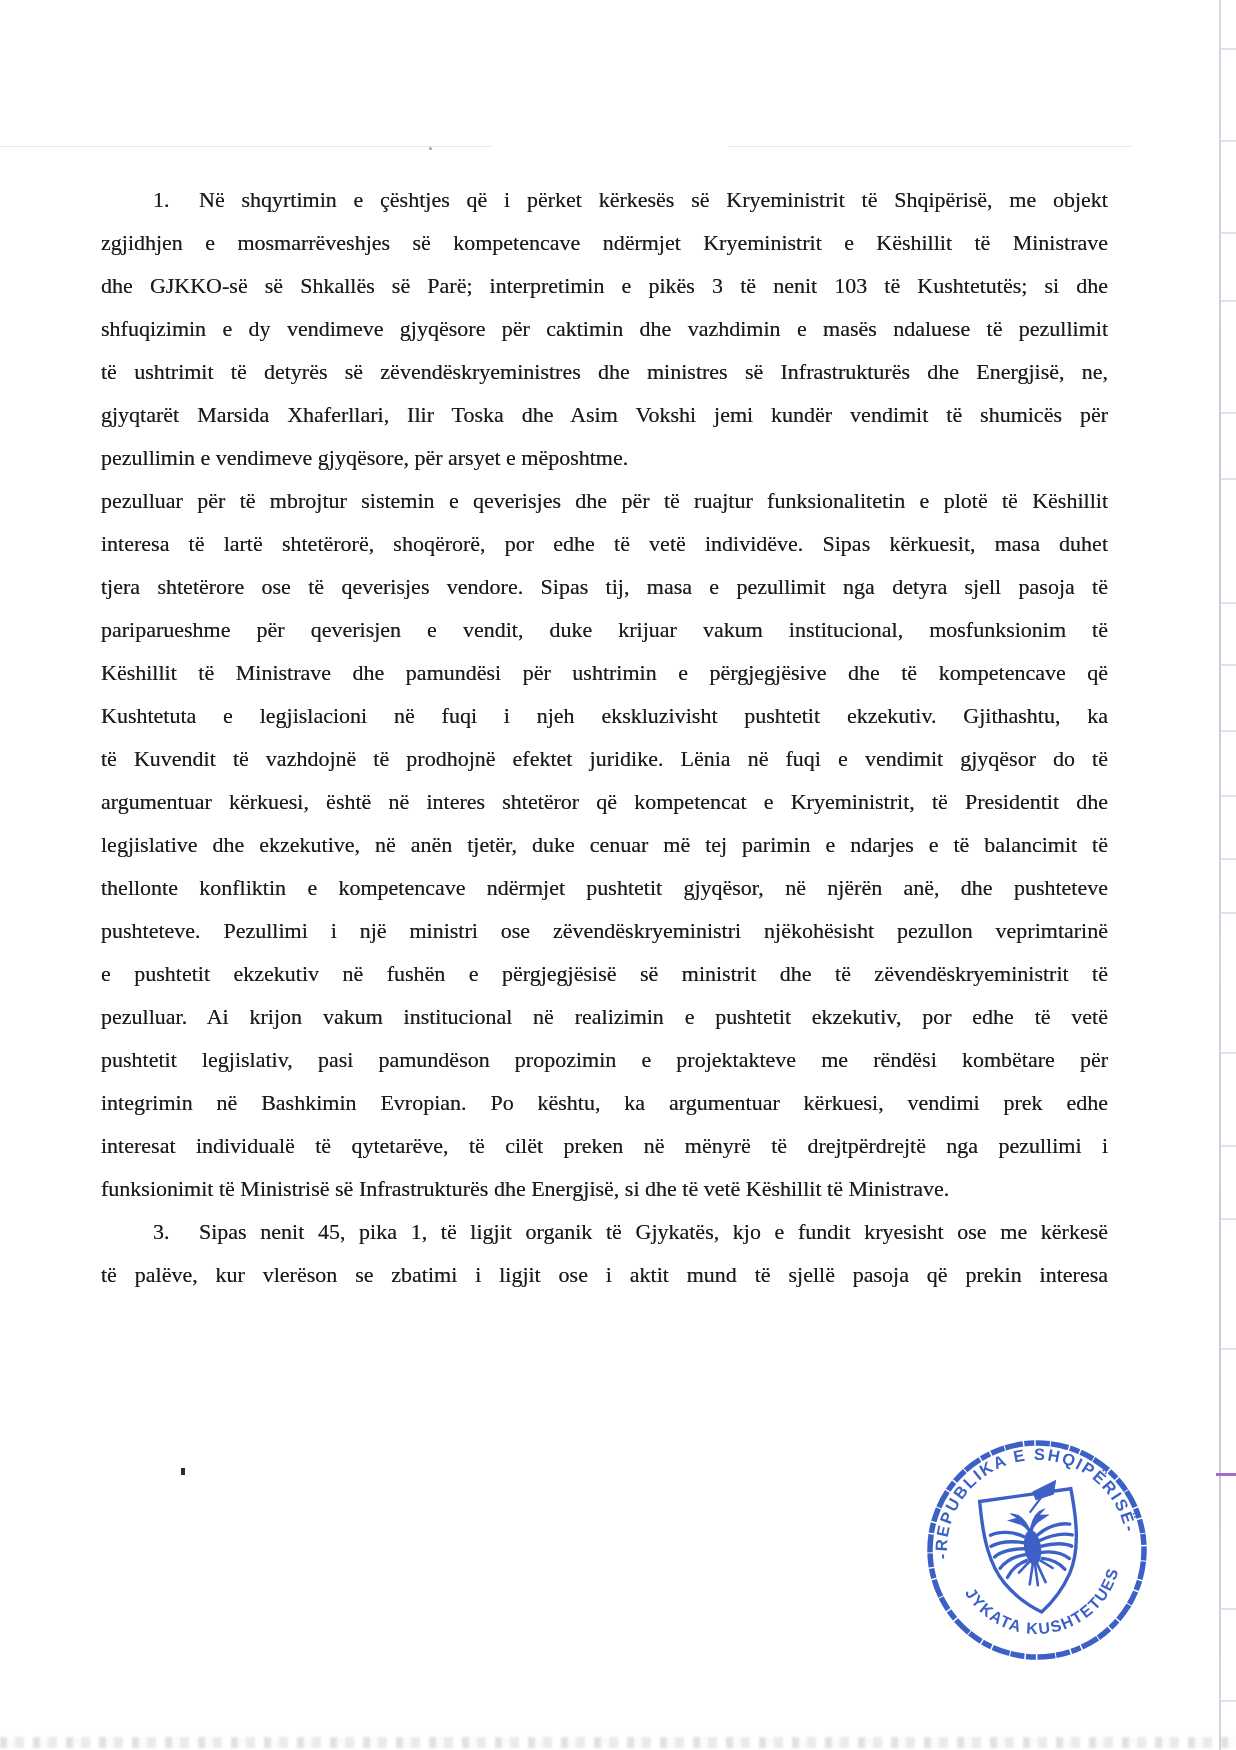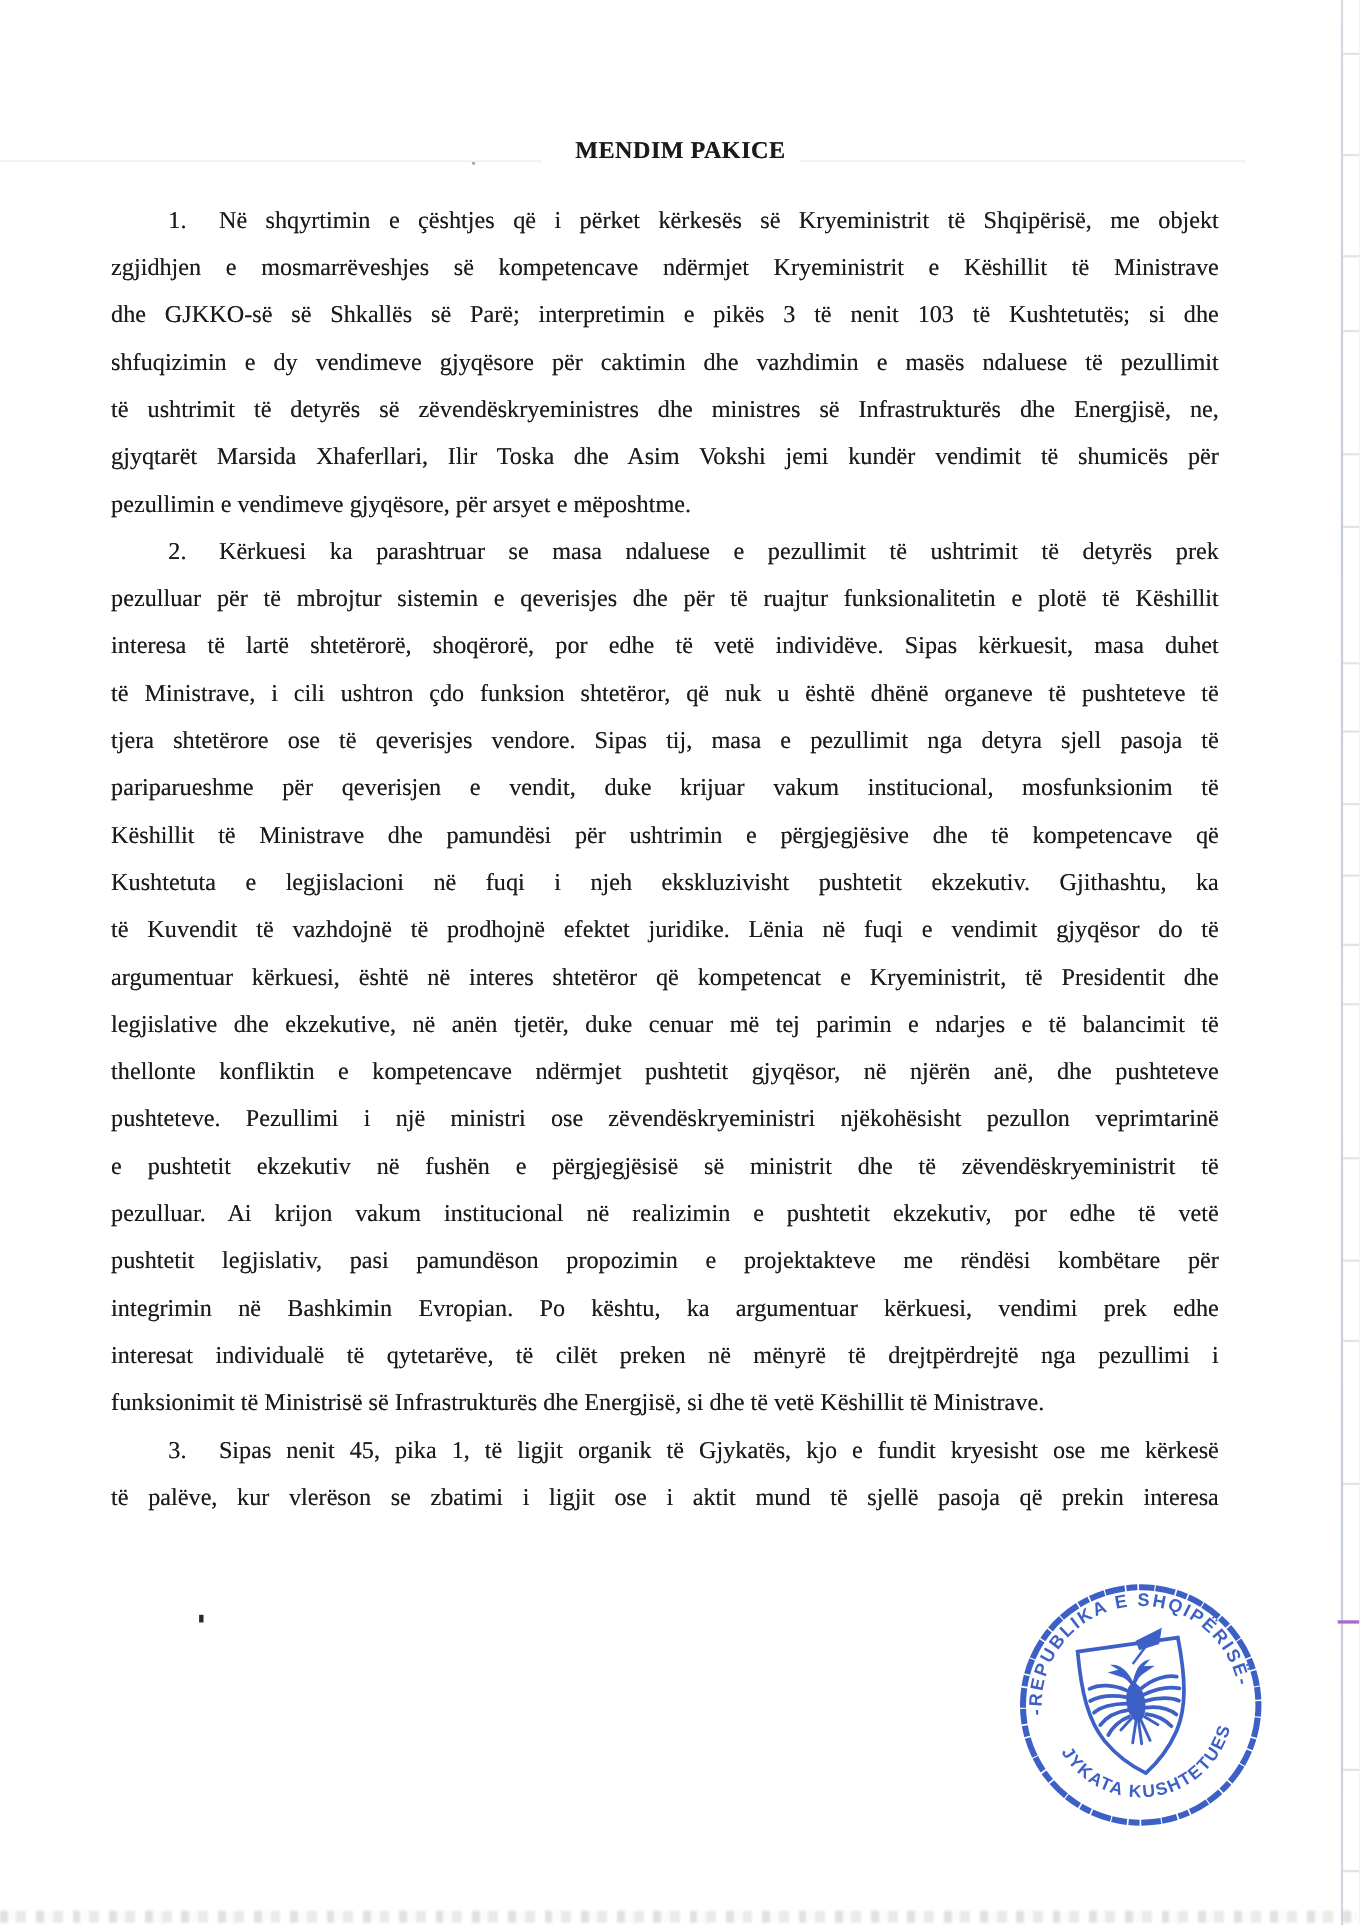--- a/index.html
+++ b/index.html
@@ -55,45 +55,42 @@
   .streak.l { left:0; top:146px; width:492px; }
   .streak.r { left:728px; top:146px; width:404px; }
   .speck1 { position:absolute; left:181px; top:1468px; width:4px; height:7px; background:#2b2b2b; }
   .speck2 { position:absolute; left:429px; top:147px; width:3px; height:3px; background:#a8a8a8; border-radius:50%; }
 </style>
 </head>
 <body>
 
 <div class="page">
 
-  <div class="doc-title">MENDIM PAKICE</div>
 
   <div class="bodytext">
 
       <div class="line first"><span class="num">1.</span><span class="txt">Në shqyrtimin e çështjes që i përket kërkesës së Kryeministrit të Shqipërisë, me objekt</span></div>
 
       <div class="line"><span class="txt">zgjidhjen e mosmarrëveshjes së kompetencave ndërmjet Kryeministrit e Këshillit të Ministrave</span></div>
 
       <div class="line"><span class="txt">dhe GJKKO-së së Shkallës së Parë; interpretimin e pikës 3 të nenit 103 të Kushtetutës; si dhe</span></div>
 
       <div class="line"><span class="txt">shfuqizimin e dy vendimeve gjyqësore për caktimin dhe vazhdimin e masës ndaluese të pezullimit</span></div>
 
       <div class="line"><span class="txt">të ushtrimit të detyrës së zëvendëskryeministres dhe ministres së Infrastrukturës dhe Energjisë, ne,</span></div>
 
       <div class="line"><span class="txt">gjyqtarët Marsida Xhaferllari, Ilir Toska dhe Asim Vokshi jemi kundër vendimit të shumicës për</span></div>
 
       <div class="line pl"><span class="txt">pezullimin e vendimeve gjyqësore, për arsyet e mëposhtme.</span></div>
 
-      <div class="line first"><span class="num">2.</span><span class="txt">Kërkuesi ka parashtruar se masa ndaluese e pezullimit të ushtrimit të detyrës prek</span></div>
 
       <div class="line"><span class="txt">pezulluar për të mbrojtur sistemin e qeverisjes dhe për të ruajtur funksionalitetin e plotë të Këshillit</span></div>
 
       <div class="line"><span class="txt">interesa të lartë shtetërorë, shoqërorë, por edhe të vetë individëve. Sipas kërkuesit, masa duhet</span></div>
 
-      <div class="line"><span class="txt">të Ministrave, i cili ushtron çdo funksion shtetëror, që nuk u është dhënë organeve të pushteteve të</span></div>
 
       <div class="line"><span class="txt">tjera shtetërore ose të qeverisjes vendore. Sipas tij, masa e pezullimit nga detyra sjell pasoja të</span></div>
 
       <div class="line"><span class="txt">pariparueshme për qeverisjen e vendit, duke krijuar vakum institucional, mosfunksionim të</span></div>
 
       <div class="line"><span class="txt">Këshillit të Ministrave dhe pamundësi për ushtrimin e përgjegjësive dhe të kompetencave që</span></div>
 
       <div class="line"><span class="txt">Kushtetuta e legjislacioni në fuqi i njeh ekskluzivisht pushtetit ekzekutiv. Gjithashtu, ka</span></div>
 
       <div class="line"><span class="txt">të Kuvendit të vazhdojnë të prodhojnë efektet juridike. Lënia në fuqi e vendimit gjyqësor do të</span></div>

